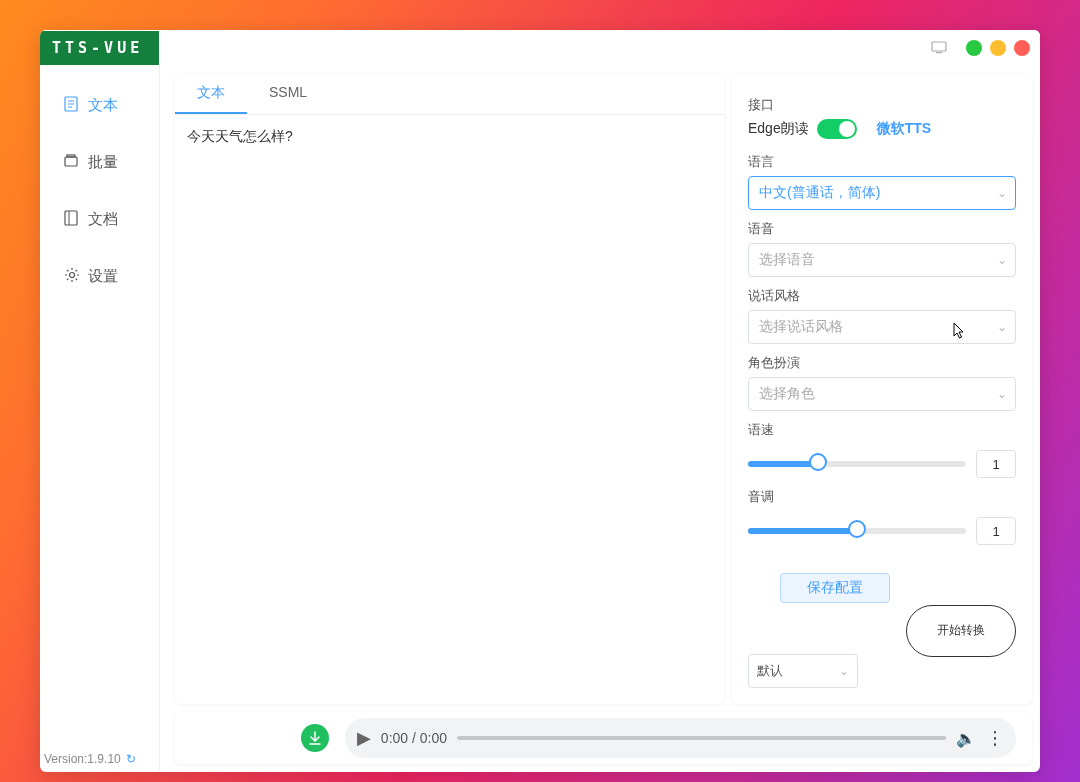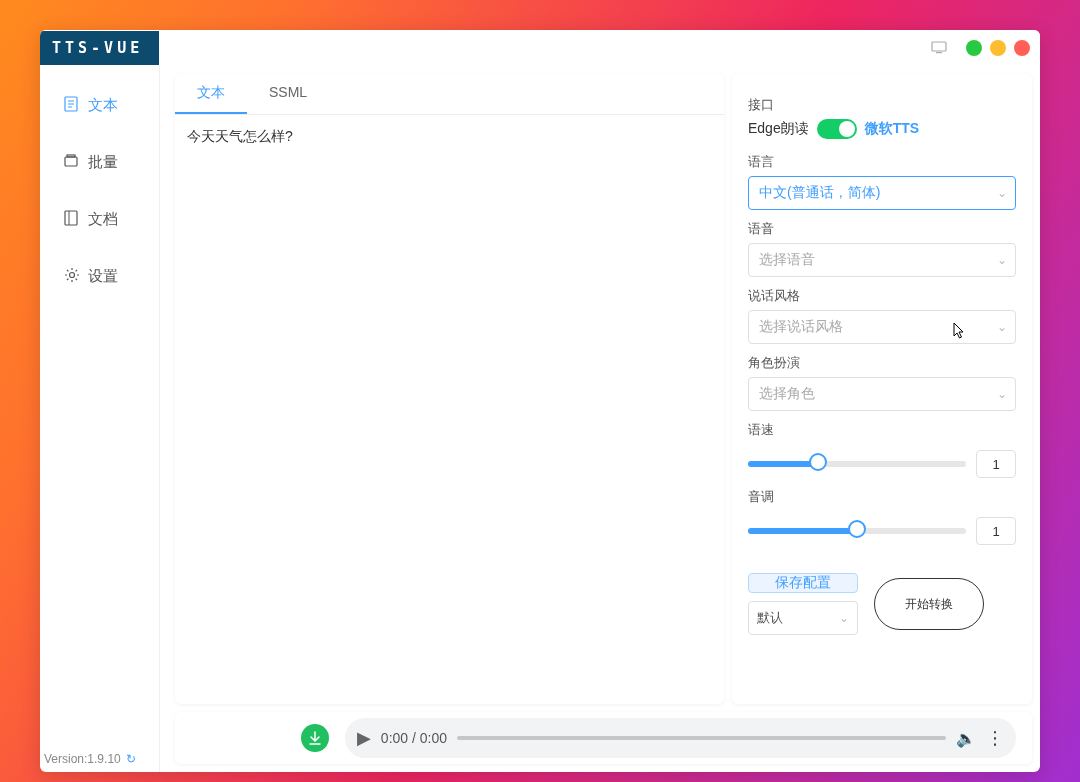--- a/index.html
+++ b/index.html
@@ -14,21 +14,21 @@
       background: #fff; border-radius: 6px;
       display: flex; flex-direction: column; overflow: hidden;
       box-shadow: 0 4px 20px rgba(0,0,0,0.15);
     }
     
     .titlebar {
       height: 36px; display: flex; align-items: center; padding: 0 10px 0 0;
       background: #fff;
     }
     .app-title {
-      background: #0c4a6e; color: #fff; font-weight: bold; letter-spacing: 4px;
+      background: #15803d; color: #fff; font-weight: bold; letter-spacing: 4px;
       padding: 8px 16px 8px 12px; font-size: 15px;
       font-family: monospace;
     }
     .titlebar-spacer { flex: 1; }
     .tb-icon { width: 18px; height: 18px; margin-right: 10px; color: #aaa; display:flex; align-items:center; justify-content:center; }
     .mac-btn { width: 16px; height: 16px; border-radius: 50%; margin-left: 8px; }
     .mac-green { background: #28c940; }
     .mac-orange { background: #febd2e; }
     .mac-red { background: #ff5f57; }
 
@@ -66,21 +66,21 @@
 
     
     .field-label { font-size: 13px; color: #555; margin: 10px 0 5px 0; }
     .interface-row { display: flex; align-items: center; gap: 8px; margin-bottom: 4px; font-size: 14px; }
     .interface-row .edge { color: #333; }
     .toggle {
       width: 40px; height: 20px; background: #13ce66; border-radius: 10px;
       position: relative; display:inline-block;
     }
     .toggle::after { content:""; position:absolute; width:16px; height:16px; background:#fff; border-radius:50%; top:2px; right:2px; }
-    .ms-tts { color: #409eff; font-weight: bold; }
+    .ms-tts { color: #409eff; font-weight: bold; margin-left: 12px; }
     .select {
       width: 100%; height: 34px; border: 1px solid #dcdfe6; border-radius: 4px;
       display: flex; align-items: center; padding: 0 10px; font-size: 14px; color: #aaa;
       position: relative;
     }
     .select.selected { border-color: #409eff; color: #409eff; }
     .select .chev { position: absolute; right: 8px; color: #bbb; font-size: 12px; }
     .slider-row { display: flex; align-items: center; gap: 10px; margin-top: 6px;}
     .slider-track {
       flex: 1; height: 6px; background: #e6e6e6; border-radius: 3px; position: relative;
@@ -90,26 +90,26 @@
       position:absolute; width:18px; height:18px; background:#fff; border:2px solid #409eff;
       border-radius:50%; top: -8px; transform: translateX(-50%);
     }
     .slider-val {
       width: 40px; height: 28px; border:1px solid #dcdfe6; border-radius:4px;
       display:flex; align-items:center; justify-content:center; font-size:13px; color:#333;
     }
     .bottom-ctrls { display: flex; align-items: center; gap: 16px; margin-top: 28px; }
     .save-col { display:flex; flex-direction:column; gap:8px; }
     .save-btn {
-      width: 110px; height: 20px; border:1px solid #b3d8ff; background:#ecf5ff; color:#409eff;
-      border-radius:4px; font-size:14px; display:flex; align-items:center; justify-content:center;
+      width: 110px; height: 30px; border:1px solid #b3d8ff; background:#ecf5ff; color:#409eff;
+      border-radius:4px; font-size:14px; display:flex; align-items:center; justify-content:center;margin-left:32px;
     }
     .preset-select {
       width: 110px; height: 30px; border:1px solid #dcdfe6; border-radius:4px;
-      display:flex; align-items:center; padding:16px 8px; font-size:13px; color:#555; position:relative;
+      display:flex; align-items:center; padding:16px 8px; font-size:13px; color:#555; position:relative;margin-top:43px;
     }
     .preset-select .chev { position:absolute; right:8px; color:#bbb; font-size:12px; }
     .convert-btn {
       width: 110px; height: 52px; border:1.5px solid #333; border-radius: 26px;
       display:flex; align-items:center; justify-content:center; font-size:12px; color:#333;
     }
 
     
     .audio-bar {
       height: 52px; background:#fff; border-radius: 6px; box-shadow: 0 1px 4px rgba(0,0,0,0.06);

